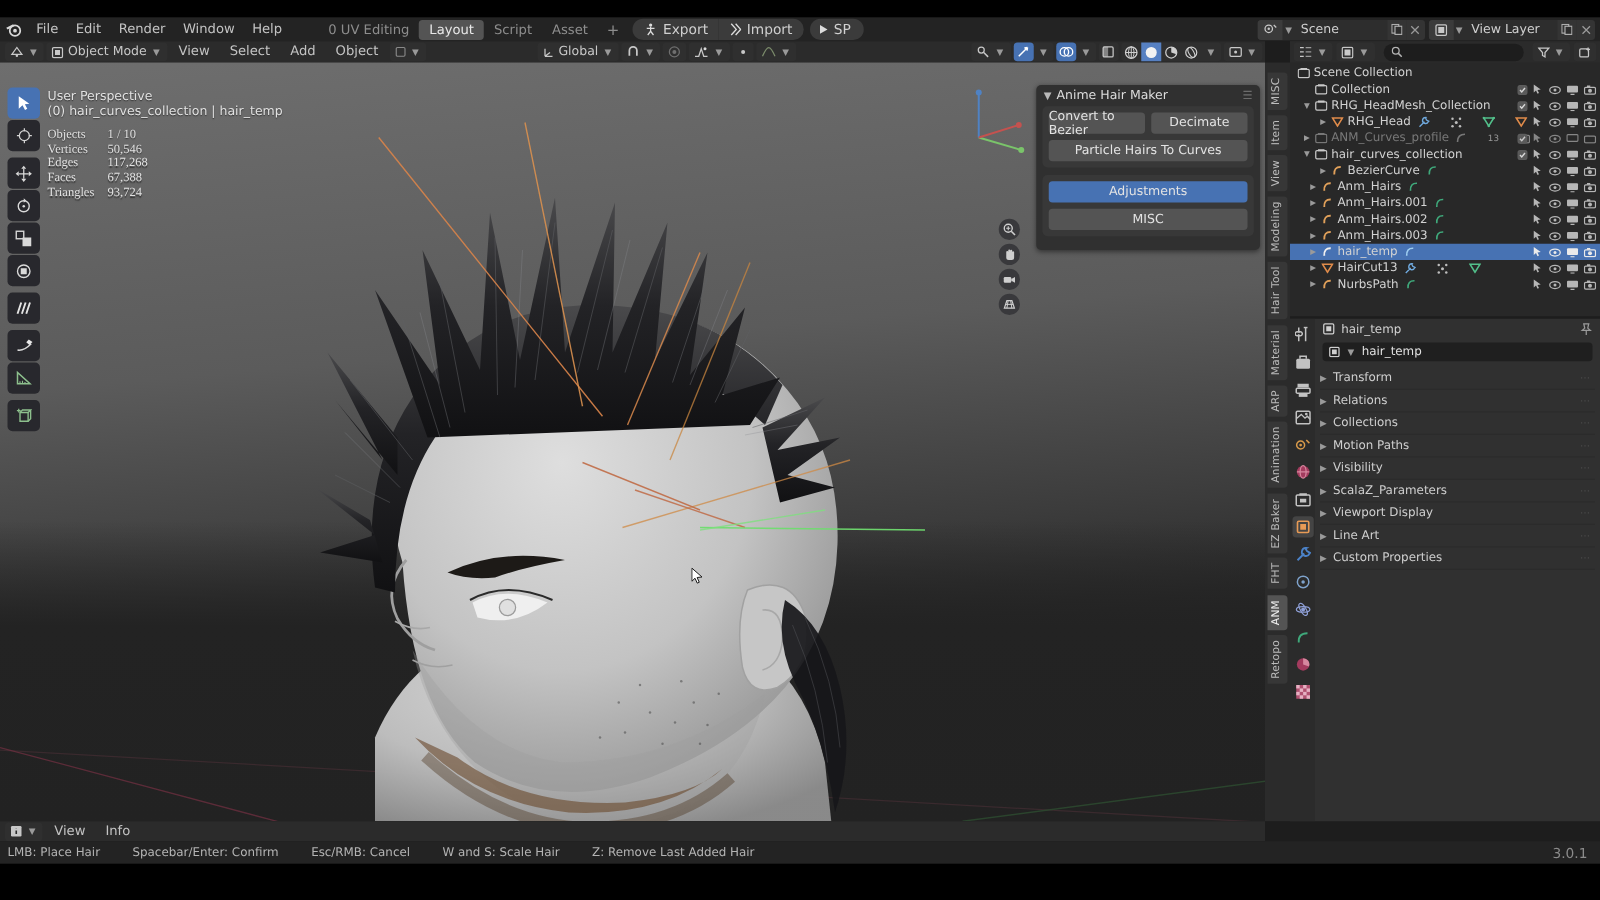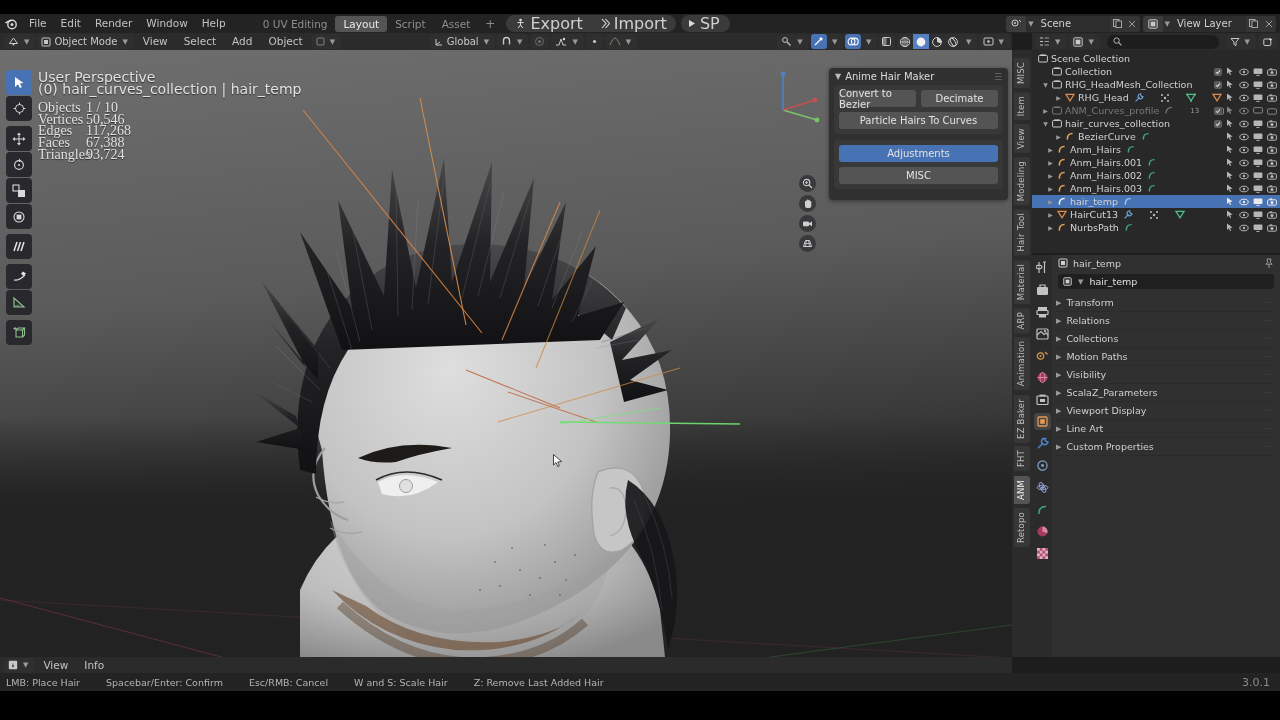--- a/index.html
+++ b/index.html
@@ -19,21 +19,21 @@
   }
   .blender-logo { width:22px; height:19px; display:flex; align-items:center; justify-content:center; }
   .menu-item { padding:0 7px; height:19px; line-height:19px; color:#c3c3c3; font-size:10.5px; }
   .ws-tabs { display:flex; align-items:center; margin-left:22px; gap:0; }
   .ws-tab { padding:2px 8px; height:16px; line-height:12px; color:#8d8d8d; font-size:10.5px; border-radius:3px; }
   .ws-tab.active { background:#545454; color:#e8e8e8; }
   .ws-plus { padding:0 7px; color:#8d8d8d; font-size:12px; }
   .pill-group { display:flex; align-items:center; margin-left:4px; }
   .pill {
     display:flex; align-items:center; gap:4px;
-    background:#3b3b3b; height:17px; padding:0 9px; color:#d0d0d0; font-size:16px;
+    background:#3b3b3b; height:17px; padding:0 9px; color:#d0d0d0; font-size:11px;
   }
   .pill.l { border-radius:9px 0 0 9px; }
   .pill.r { border-radius:0 9px 9px 0; }
   .pill.solo { border-radius:9px; margin-left:5px; padding:0 10px 0 7px; }
 
   .topbar-right { position:absolute; right:0; top:0; height:19px; display:flex; align-items:center; gap:3px; padding-right:4px; }
   .scene-box {
     display:flex; align-items:center; height:16px; background:#2d2d2d; border-radius:3px; overflow:hidden;
   }
   .scene-icon { width:20px; height:16px; display:flex; align-items:center; justify-content:center; background:#3b3b3b; }
@@ -56,21 +56,21 @@
 
   
   .viewport {
     position:absolute; left:0; top:50px; width:1012px; height:607px;
     background:linear-gradient(175deg,#6e6e6e 0%, #5b5b5b 38%, #3c3c3c 62%, #242424 78%, #1e1e1e 100%);
     overflow:hidden;
   }
   .vp-grad-bottom { position:absolute; left:0; bottom:0; width:100%; height:240px;
     background:linear-gradient(180deg, rgba(32,32,32,0) 0%, #232323 35%, #222 100%); }
 
-  .overlay-info { position:absolute; left:38px; top:22px; font-size:14px; color:#e2e2e2; line-height:11.6px; text-shadow:0 1px 1px rgba(0,0,0,.55); }
+  .overlay-info { position:absolute; left:38px; top:22px; font-size:10px; color:#e2e2e2; line-height:11.6px; text-shadow:0 1px 1px rgba(0,0,0,.55); }
   .ov-stats { margin-top:7px;font-family:Liberation Serif, serif; }
   .ov-row { display:flex; }
   .ov-lbl { width:48px; }
   .ov-val { }
 
   
   .tools { position:absolute; left:6px; top:20px; width:26px; display:flex; flex-direction:column; gap:1px; }
   .tool { width:26px; height:25px; background:#28282d; border-radius:4px; display:flex; align-items:center; justify-content:center; }
   .tool.active { background:#4772b3; }
   .tool.gap { margin-top:4px; }

